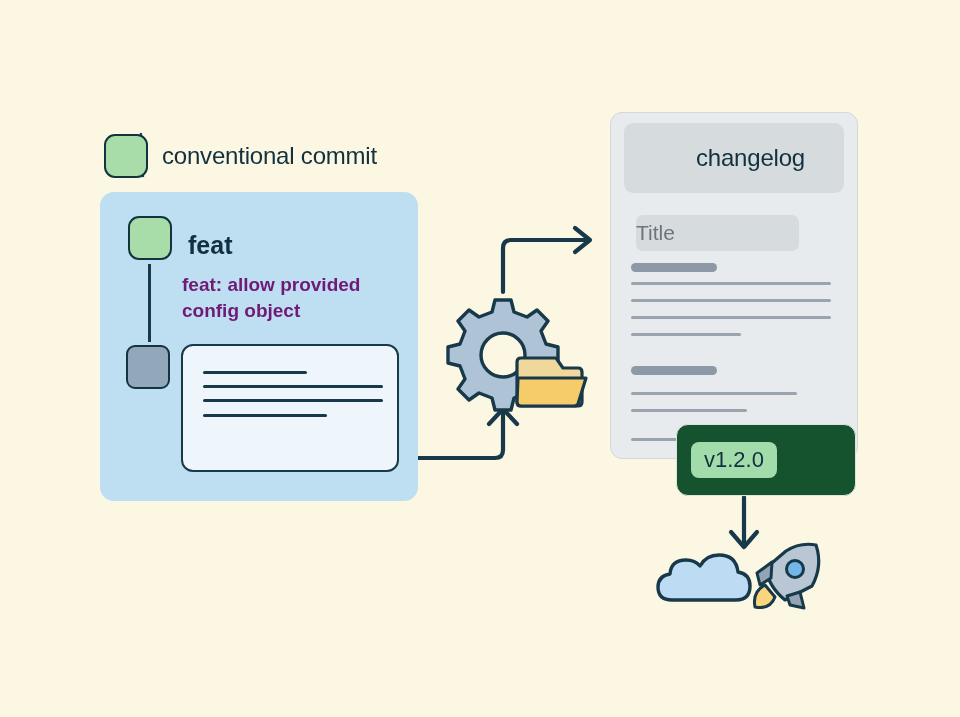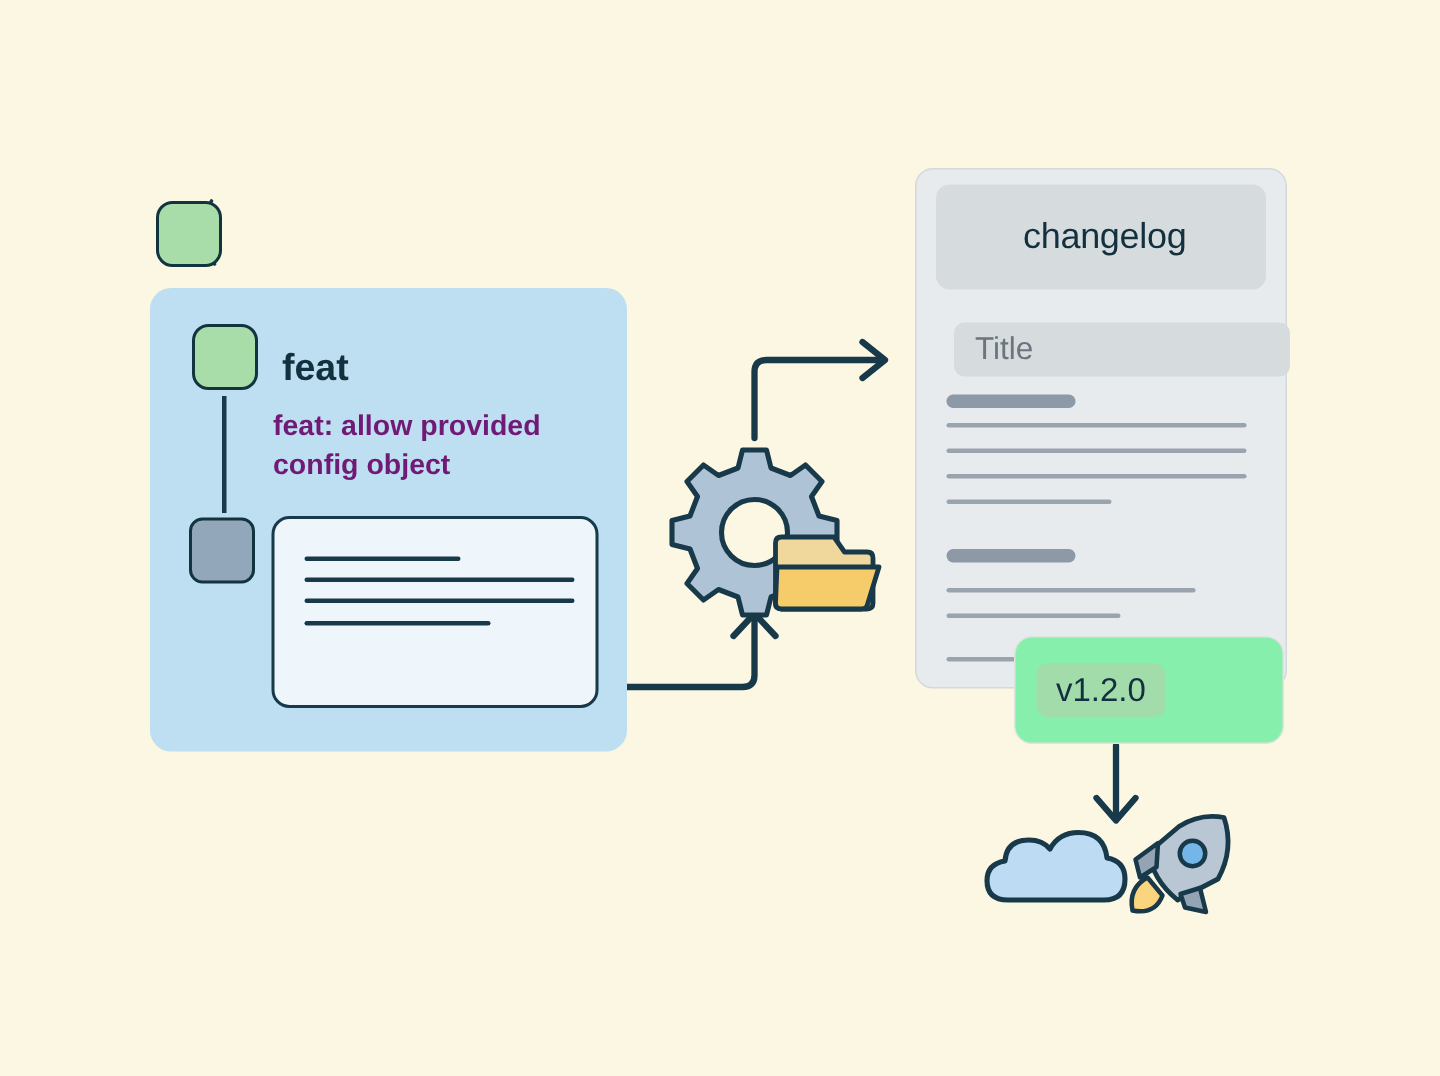--- a/index.html
+++ b/index.html
@@ -126,57 +126,57 @@
   #changelog-head {
     left: 624px;
     top: 123px;
     width: 220px;
     height: 70px;
     background: #d6dbde;
     border-radius: 9px;
     display: flex;
     align-items: center;
     gap: 12px;
+    padding-left: 14px;
     box-sizing: border-box;
   }
   #changelog-head .label {
     font-size: 24px;
     color: #12303e;
     letter-spacing: -0.2px;
   }
   #title-field {
     left: 636px;
     top: 215px;
-    width: 224px;
+    width: 163px;
     height: 36px;
     background: #d6dbde;
     border-radius: 7px;
     display: flex;
     align-items: center;
-    padding-left: 14px;
     box-sizing: border-box;
   }
   #title-field .label {
     font-size: 21px;
     color: #6c757d;
   }
   .skel {
     position: absolute;
     background: #8d99a6;
   }
   .skel.head { height: 9px; border-radius: 5px; }
   .skel.line { height: 3px; border-radius: 2px; background: #9aa4af; }
 
   
   #version-card {
     left: 676px;
     top: 424px;
     width: 180px;
     height: 72px;
-    background: #86efac;
+    background: #14532d;
     border: 1.6px solid #dfe3e0;
     border-radius: 12px;
     box-sizing: border-box;
     display: flex;
     align-items: center;
     gap: 10px;
     padding-left: 14px;
   }
   #version-badge {
     background: #a3dcab;
@@ -286,20 +286,21 @@
                L 786 551 Q 800 542 816 545 Z" fill="#b9c6d4" stroke="#17394a" stroke-width="3.2" stroke-linejoin="round"></path>
       <circle cx="795" cy="569" r="8.5" fill="#74b6e8" stroke="#17394a" stroke-width="3"></circle>
       <path d="M 772 562 L 757 573 L 760 585 L 771 578 Z" fill="#94a4b4" stroke="#17394a" stroke-width="3" stroke-linejoin="round"></path>
       <path d="M 800 592 L 804 608 L 790 605 L 787 596 Z" fill="#94a4b4" stroke="#17394a" stroke-width="3" stroke-linejoin="round"></path>
       <path d="M 765 585 Q 752 592 755 607 Q 770 610 775 597 Z" fill="#fad57e" stroke="#17394a" stroke-width="3" stroke-linejoin="round"></path>
     </g>
   </svg>
 
   <div class="abs" id="cc-header">
     <div class="icon-box green"></div>
+    <div class="label">conventional commit</div>
   </div>
 
   <div class="abs" id="commit-panel"></div>
 
   <div class="abs" id="feat-row">
     <div class="icon-box green"></div>
     <div class="label">feat</div>
   </div>
 
   <div class="abs" id="feat-connector"></div>

